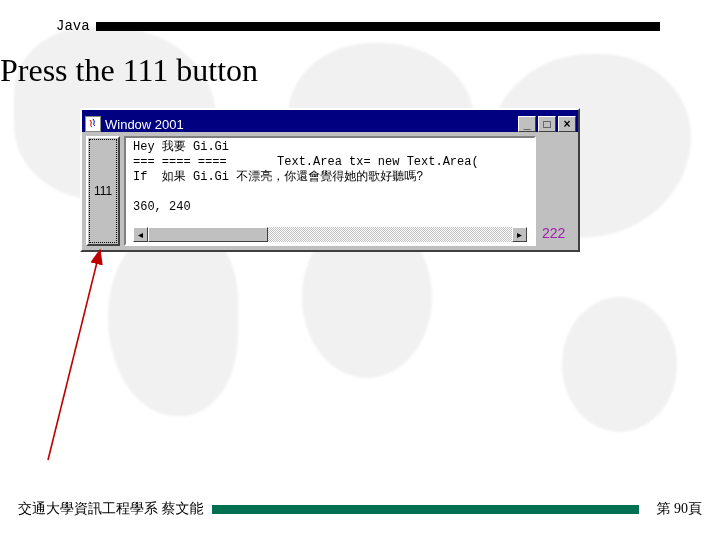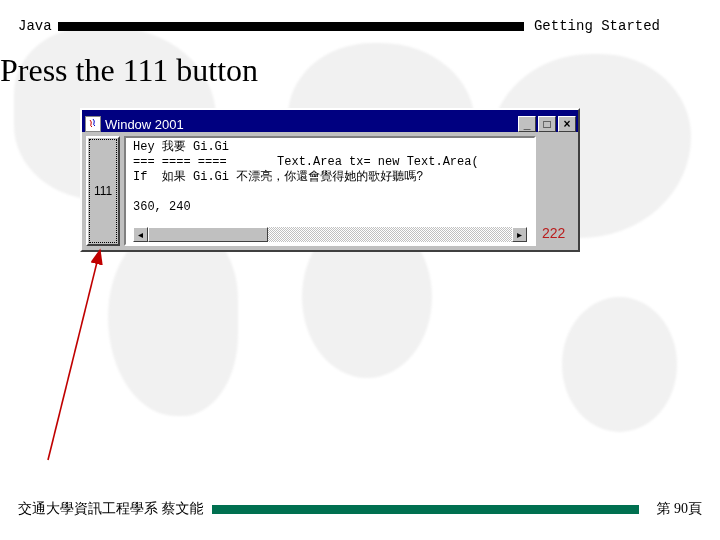--- a/index.html
+++ b/index.html
@@ -29,20 +29,21 @@
     right: 60px;
     z-index: 2;
     display: flex;
     align-items: center;
   }
   .hdr-left {
     font-family: "Courier New", monospace;
     font-size: 14px;
     color: #000;
     margin-right: 6px;
+    margin-left: 38px;
   }
   .hdr-bar {
     flex: 1;
     height: 9px;
     background: #000;
   }
   .hdr-right {
     font-family: "Courier New", monospace;
     font-size: 14px;
     color: #000;
@@ -192,21 +193,21 @@
     cursor: pointer;
   }
   .btn.green { color: #008000; font-weight: bold; }
   .btn.red { color: #c00000; }
   .side-right-label {
     position: absolute;
     left: 542px;
     top: 225px;
     font-family: Arial, sans-serif;
     font-size: 14px;
-    color: #b91c1c;
+    color: #a21caf;
     z-index: 2;
   }
   .arrow-svg {
     position: absolute;
     left: 0;
     top: 0;
     width: 720px;
     height: 540px;
     pointer-events: none;
     z-index: 3;
@@ -248,21 +249,20 @@
   <div class="blob" style="left:15%;top:42%;width:18%;height:35%;border-radius:50% 40% 45% 55%"></div>
   <div class="blob" style="left:40%;top:8%;width:26%;height:30%;border-radius:45% 50% 40% 55%"></div>
   <div class="blob" style="left:42%;top:40%;width:18%;height:30%;border-radius:50%"></div>
   <div class="blob" style="left:68%;top:10%;width:28%;height:34%;border-radius:50% 45% 55% 40%"></div>
   <div class="blob" style="left:78%;top:55%;width:16%;height:25%;border-radius:50%"></div>
 </div>
 
 <div class="hdr-top">
   <span class="hdr-left">Java</span>
   <div class="hdr-bar"></div>
-  <span class="hdr-right">Getting Started</span>
 </div>
 
 <div class="slide-title">Press the 111 button</div>
 
 <div class="win">
   <div class="titlebar">
     <div class="java-icon">
       <svg width="12" height="12" viewBox="0 0 12 12">
           <path d="M3 2 Q5 4 4 6 Q3 8 5 9" stroke="#c00" stroke-width="1" fill="none"></path>
           <path d="M6 1 Q8 3 7 5 Q6 7 8 8" stroke="#00c" stroke-width="1" fill="none"></path>

